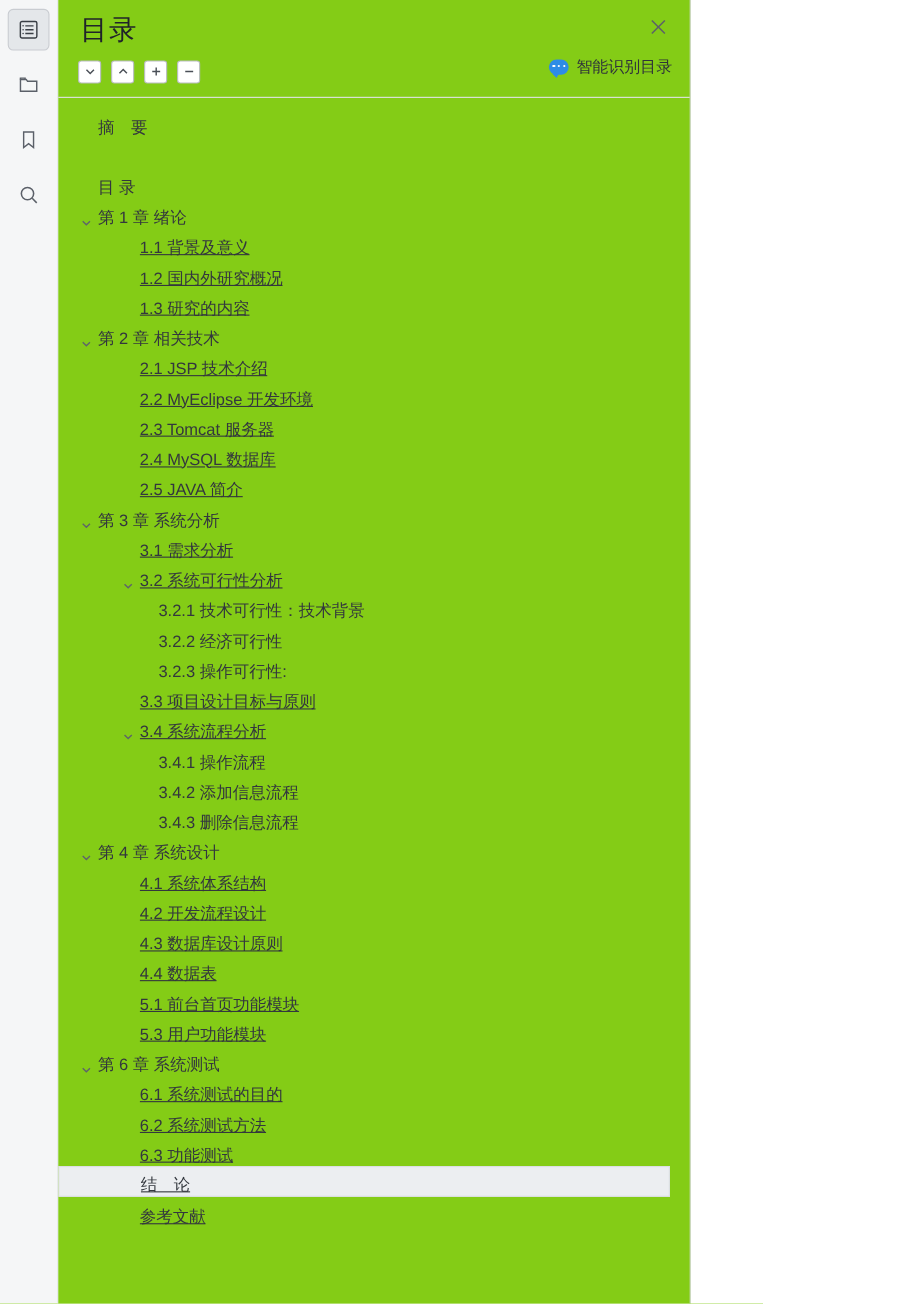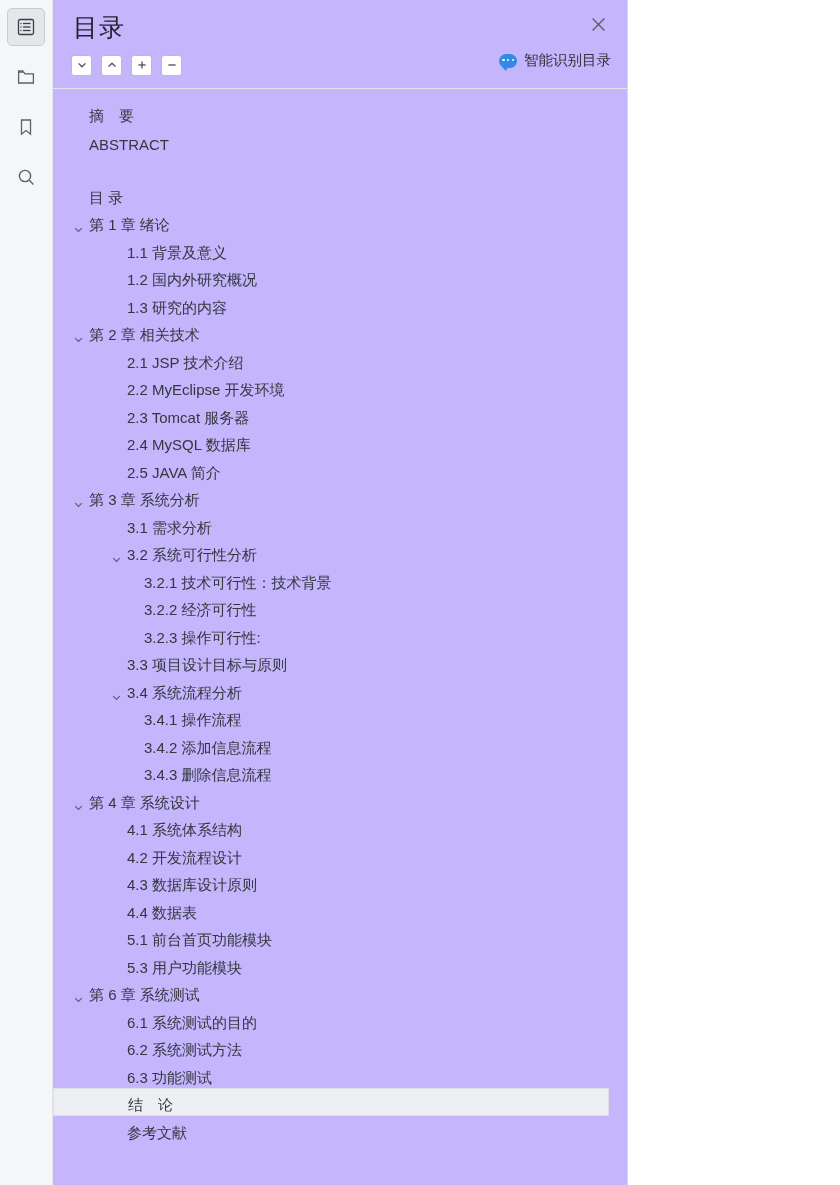--- a/index.html
+++ b/index.html
@@ -48,21 +48,21 @@
     box-sizing: border-box;
     color: #3a3f46;
   }
 
   
   .panel {
     flex: 1;
     position: relative;
     display: flex;
     flex-direction: column;
-    background: #c4b5fd;
+    background: #84cc16;
     border-right: 1px solid #d8dadd;
     box-sizing: border-box;
   }
 
   .panel-head {
     padding: 10px 16px 0 20px;
     position: relative;
   }
   .panel-title {
     font-size: 25px;
@@ -192,21 +192,21 @@
   }
   .toc-row.selected {
     background: #eceef1;
     border: 1px solid #dcdfe3;
     box-sizing: border-box;
     margin-right: 18px;
     height: 28px;
   }
   
   .lvl0 { padding-left: 18px; }
-  .lvl1 { padding-left: 56px; }
+  .lvl1 { padding-left: 56px; text-decoration: underline; }
   .lvl2 { padding-left: 73px; }
 
   
   .doc-area {
     width: 212px;
     background: #ffffff;
   }
 </style>
 </head>
 <body>
@@ -303,28 +303,20 @@
 
     <div class="toc" id="toc-list">
         <div class="toc-row lvl0">
           <span class="caret empty">
             <svg width="11" height="11" viewBox="0 0 11 11" fill="none" stroke="currentColor" stroke-width="1.25">
               <polyline points="2.2,4.1 5.5,7.4 8.8,4.1"></polyline>
             </svg>
           </span>
           <span class="toc-label">摘　要</span>
         </div>
-        <div class="toc-row lvl0">
-          <span class="caret empty">
-            <svg width="11" height="11" viewBox="0 0 11 11" fill="none" stroke="currentColor" stroke-width="1.25">
-              <polyline points="2.2,4.1 5.5,7.4 8.8,4.1"></polyline>
-            </svg>
-          </span>
-          <span class="toc-label">ABSTRACT</span>
-        </div>
         <div class="toc-row lvl0 spacer">
           <span class="caret empty">
             <svg width="11" height="11" viewBox="0 0 11 11" fill="none" stroke="currentColor" stroke-width="1.25">
               <polyline points="2.2,4.1 5.5,7.4 8.8,4.1"></polyline>
             </svg>
           </span>
           <span class="toc-label"></span>
         </div>
         <div class="toc-row lvl0">
           <span class="caret empty">

